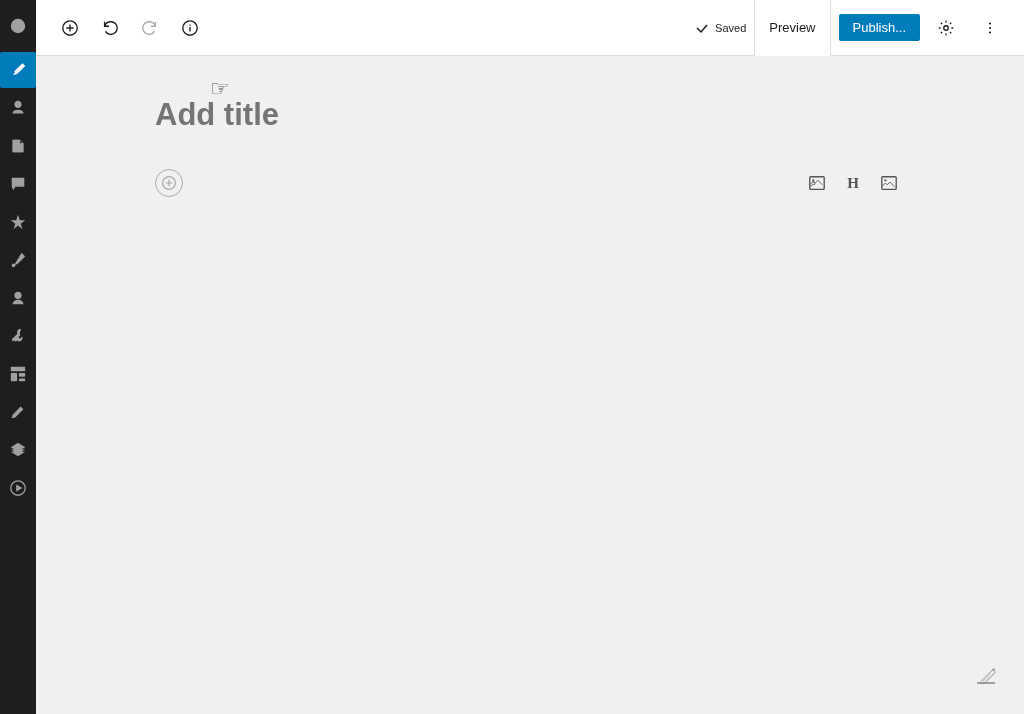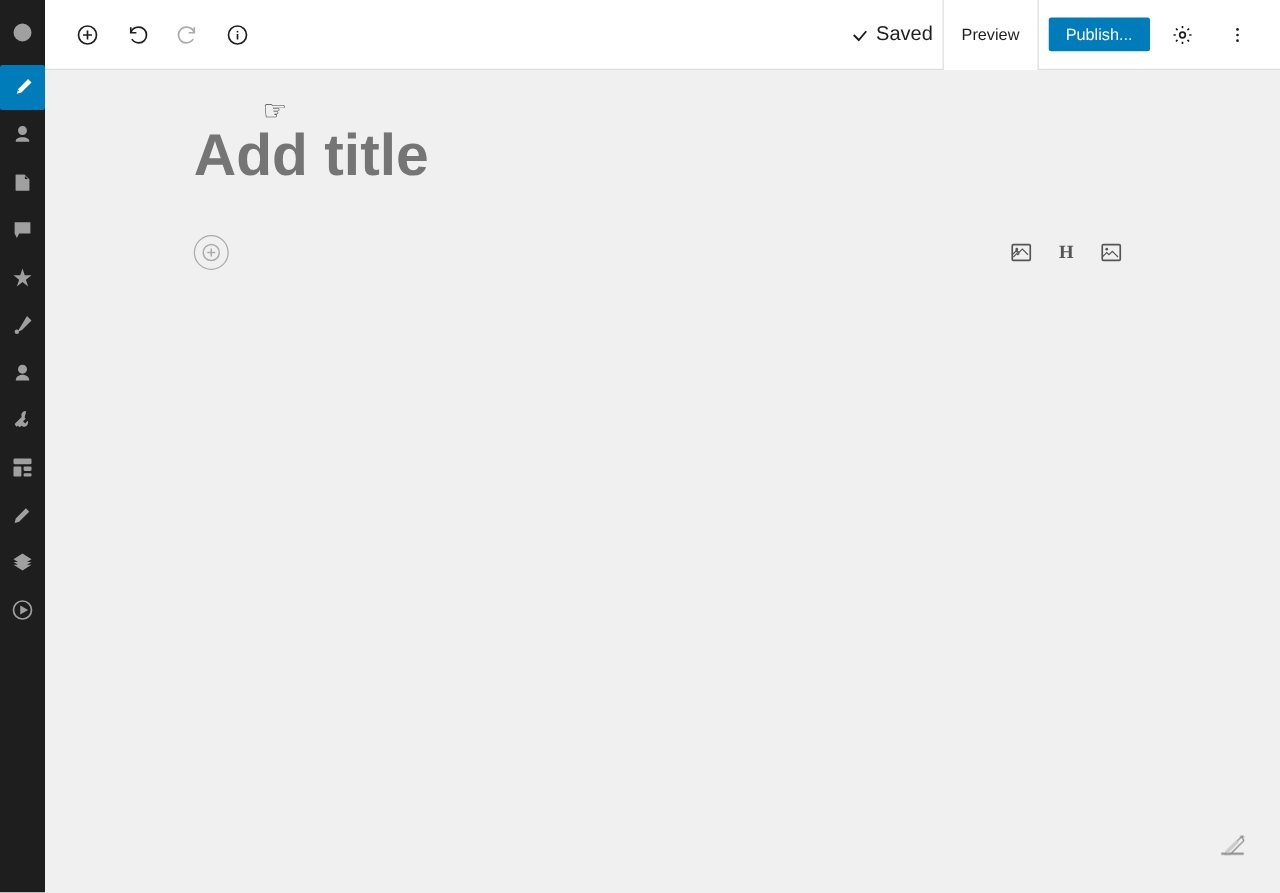--- a/index.html
+++ b/index.html
@@ -72,21 +72,21 @@
     .toolbar-right {
       display: flex;
       align-items: center;
       gap: 8px;
     }
     .saved-indicator {
       display: flex;
       align-items: center;
       gap: 6px;
       color: #1e1e1e;
-      font-size: 16px;
+      font-size: 11px;
     }
     .saved-indicator svg { width: 14px; height: 14px; fill: #1e1e1e; }
 
     .btn-preview {
       padding: 22px 14px;
       border: 1px solid #ddd;
       background: #fff;
       border-radius: 2px;
       cursor: pointer;
       font-size: 13px;
@@ -133,21 +133,21 @@
       max-width: 750px;
       background: transparent;
       position: relative;
     }
 
     .title-area {
       margin-bottom: 30px;
       position: relative;
     }
     .title-placeholder {
-      font-size: 47px;
+      font-size: 31px;
       font-weight: 700;
       color: #757575;
       cursor: text;
       line-height: 1.2;
     }
 
     .block-area {
       position: relative;
       display: flex;
       align-items: center;

